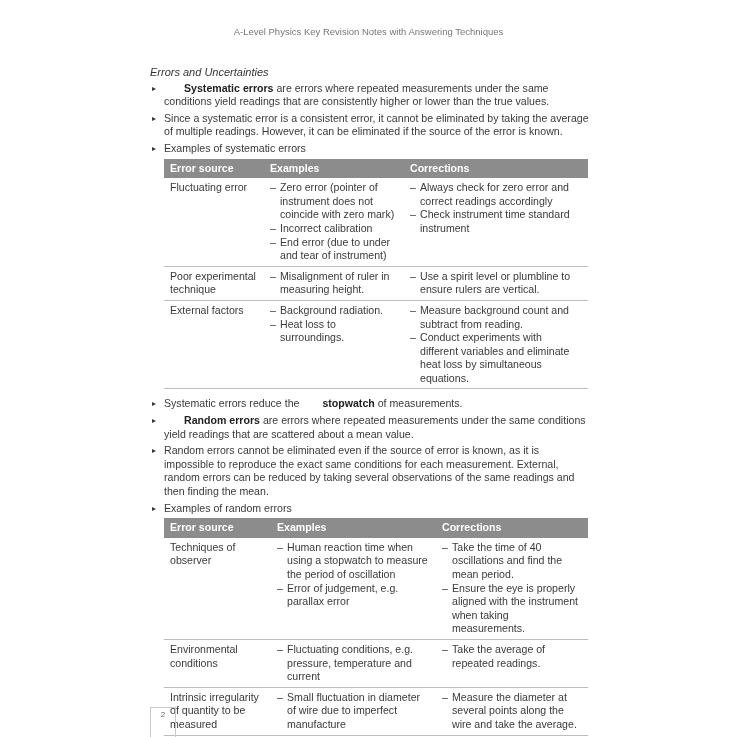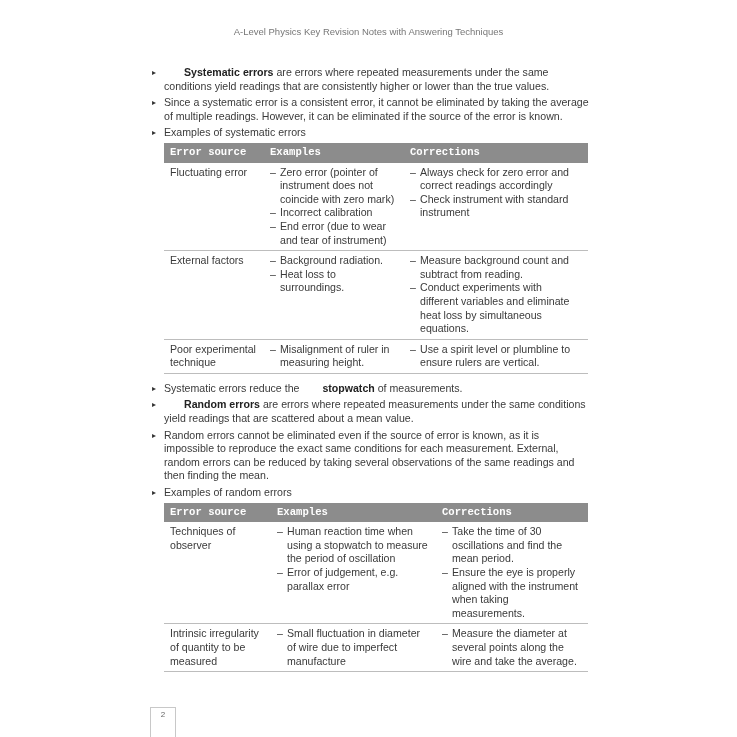--- a/index.html
+++ b/index.html
@@ -7,34 +7,35 @@
            font-family: "Liberation Sans", sans-serif; color: #3a3a3a; }
     .running-head { position: absolute; top: 26px; left: 0; width: 737px; text-align: center;
                     font-size: 9.5px; color: #777; }
     .content { position: absolute; left: 150px; top: 66px; width: 440px; font-size: 10.6px; line-height: 13.6px; }
     .section-title { font-style: italic; margin: 0 0 2px 0; color: #333; font-size: 11px; }
     .bullet { position: relative; padding-left: 14px; margin: 0 0 3px 0; }
     .bullet .marker { position: absolute; left: 2px; top: 0; font-size: 8px; color: #333; }
     .bullet b { color: #222; padding-left: 20px; }
     table.errs { border-collapse: collapse; margin: 3px 0 8px 14px; width: 424px; table-layout: fixed; }
     table.errs th { background: #8c8c8c; color: #fff; text-align: left; font-weight: bold;
-                    padding: 3px 6px; font-size: 10.6px; font-family: Liberation Mono, monospace; }
+                    padding: 3px 6px; font-size: 10.6px; }
     table.errs td { vertical-align: top; padding: 3px 6px 3px 6px; border-bottom: 1px solid #bdbdbd; }
     .dash-item { position: relative; padding-left: 10px; }
     .dash-item .dash { position: absolute; left: 0; top: 0; }
     .page-box { position: absolute; left: 150px; top: 707px; width: 24px; height: 30px;
                 border: 1px solid #c8c8c8; border-bottom: none; font-size: 8px; color: #666; text-align: center; }
     .page-box span { display: block; padding-top: 2px; }
   </style>
 </head>
 <body>
 
 <div class="running-head">A-Level Physics Key Revision Notes with Answering Techniques</div>
 
 <div class="content">
+  <div class="section-title">Errors and Uncertainties</div>
 
   <div id="bullets-top">
       <div class="bullet"><span class="marker">▸</span><b>Systematic errors</b><span> are errors where repeated measurements under the same conditions yield readings that are consistently higher or lower than the true values.</span></div>
       <div class="bullet"><span class="marker">▸</span><span>Since a systematic error is a consistent error, it cannot be eliminated by taking the average of multiple readings. However, it can be eliminated if the source of the error is known.</span></div>
       <div class="bullet"><span class="marker">▸</span><span>Examples of systematic errors</span></div>
     </div>
 
   <table class="errs" id="sys-table">
     <colgroup>
         <col style="width:100px">
@@ -47,45 +48,45 @@
       <th>Examples</th>
       <th>Corrections</th>
     </tr>
       </thead>
     <tbody>
         <tr>
           <td>Fluctuating error</td>
           <td>
             <div class="dash-item"><span class="dash">–</span><span>Zero error (pointer of instrument does not coincide with zero mark)</span></div>
             <div class="dash-item"><span class="dash">–</span><span>Incorrect calibration</span></div>
-            <div class="dash-item"><span class="dash">–</span><span>End error (due to wear and tear of instrument)</span></div>
+            <div class="dash-item"><span class="dash">–</span><span>End error (due to under and tear of instrument)</span></div>
           </td>
           <td>
             <div class="dash-item"><span class="dash">–</span><span>Always check for zero error and correct readings accordingly</span></div>
-            <div class="dash-item"><span class="dash">–</span><span>Check instrument with standard instrument</span></div>
+            <div class="dash-item"><span class="dash">–</span><span>Check instrument time standard instrument</span></div>
+          </td>
+        </tr>
+        <tr>
+          <td>Poor experimental technique</td>
+          <td>
+            <div class="dash-item"><span class="dash">–</span><span>Misalignment of ruler in measuring height.</span></div>
+          </td>
+          <td>
+            <div class="dash-item"><span class="dash">–</span><span>Use a spirit level or plumbline to ensure rulers are vertical.</span></div>
           </td>
         </tr>
         <tr>
           <td>External factors</td>
           <td>
             <div class="dash-item"><span class="dash">–</span><span>Background radiation.</span></div>
             <div class="dash-item"><span class="dash">–</span><span>Heat loss to surroundings.</span></div>
           </td>
           <td>
             <div class="dash-item"><span class="dash">–</span><span>Measure background count and subtract from reading.</span></div>
             <div class="dash-item"><span class="dash">–</span><span>Conduct experiments with different variables and eliminate heat loss by simultaneous equations.</span></div>
-          </td>
-        </tr>
-        <tr>
-          <td>Poor experimental technique</td>
-          <td>
-            <div class="dash-item"><span class="dash">–</span><span>Misalignment of ruler in measuring height.</span></div>
-          </td>
-          <td>
-            <div class="dash-item"><span class="dash">–</span><span>Use a spirit level or plumbline to ensure rulers are vertical.</span></div>
           </td>
         </tr>
       </tbody>
   </table>
 
   <div id="bullets-mid">
       <div class="bullet"><span class="marker">▸</span><span>Systematic errors reduce the </span><b>stopwatch</b><span> of measurements.</span></div>
       <div class="bullet"><span class="marker">▸</span><b>Random errors</b><span> are errors where repeated measurements under the same conditions yield readings that are scattered about a mean value.</span></div>
       <div class="bullet"><span class="marker">▸</span><span>Random errors cannot be eliminated even if the source of error is known, as it is impossible to reproduce the exact same conditions for each measurement. External, random errors can be reduced by taking several observations of the same readings and then finding the mean.</span></div>
       <div class="bullet"><span class="marker">▸</span><span>Examples of random errors</span></div>
@@ -105,22 +106,31 @@
     </tr>
       </thead>
     <tbody>
         <tr>
           <td>Techniques of observer</td>
           <td>
             <div class="dash-item"><span class="dash">–</span><span>Human reaction time when using a stopwatch to measure the period of oscillation</span></div>
             <div class="dash-item"><span class="dash">–</span><span>Error of judgement, e.g. parallax error</span></div>
           </td>
           <td>
-            <div class="dash-item"><span class="dash">–</span><span>Take the time of 30 oscillations and find the mean period.</span></div>
+            <div class="dash-item"><span class="dash">–</span><span>Take the time of 40 oscillations and find the mean period.</span></div>
             <div class="dash-item"><span class="dash">–</span><span>Ensure the eye is properly aligned with the instrument when taking measurements.</span></div>
+          </td>
+        </tr>
+        <tr>
+          <td>Environmental conditions</td>
+          <td>
+            <div class="dash-item"><span class="dash">–</span><span>Fluctuating conditions, e.g. pressure, temperature and current</span></div>
+          </td>
+          <td>
+            <div class="dash-item"><span class="dash">–</span><span>Take the average of repeated readings.</span></div>
           </td>
         </tr>
         <tr>
           <td>Intrinsic irregularity of quantity to be measured</td>
           <td>
             <div class="dash-item"><span class="dash">–</span><span>Small fluctuation in diameter of wire due to imperfect manufacture</span></div>
           </td>
           <td>
             <div class="dash-item"><span class="dash">–</span><span>Measure the diameter at several points along the wire and take the average.</span></div>
           </td>

